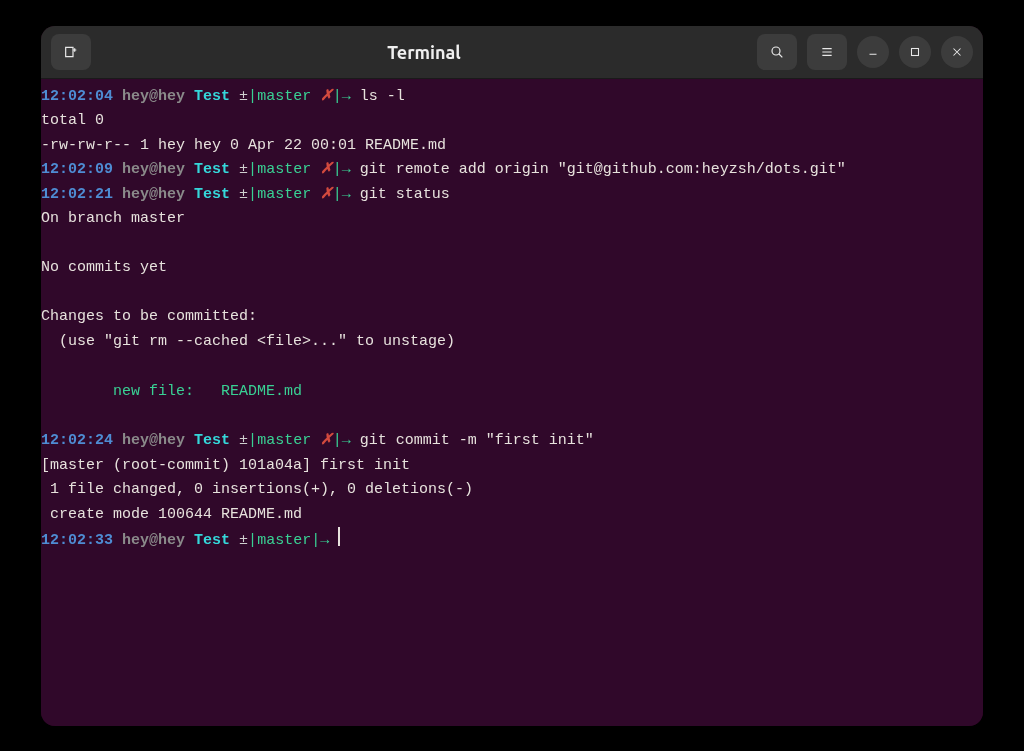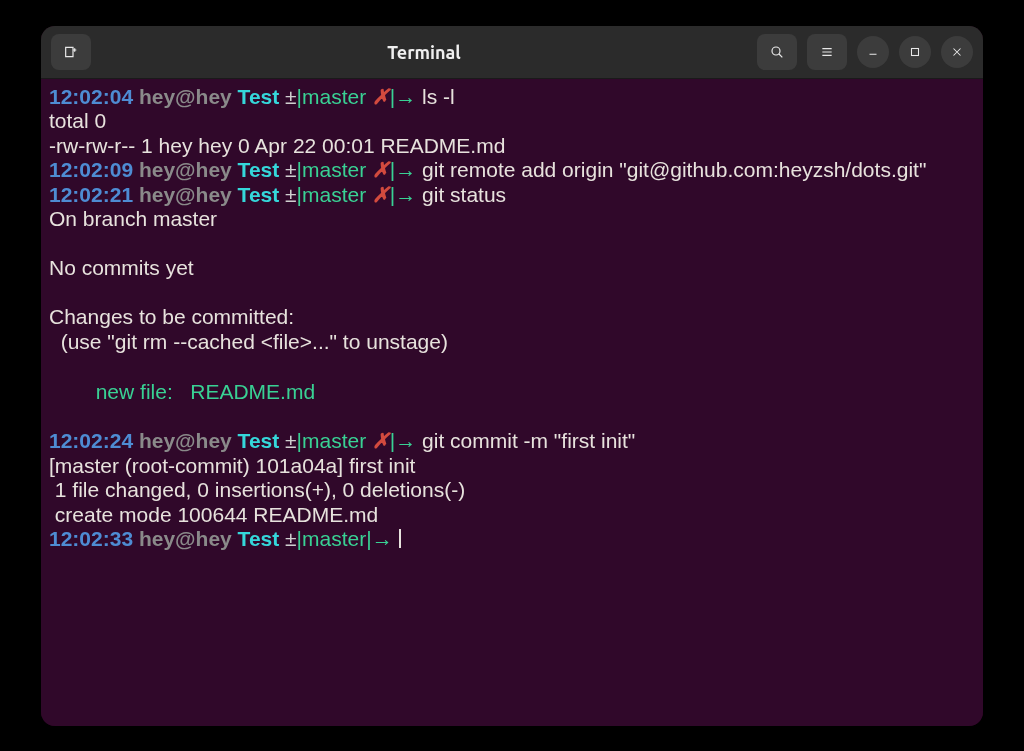--- a/index.html
+++ b/index.html
@@ -54,23 +54,23 @@
       flex: 1;
       text-align: center;
       font-weight: 700;
       font-size: 18px;
       color: #efefef;
     }
     .right-controls { display: flex; gap: 10px; align-items: center; }
     .terminal-body {
       flex: 1;
       background: #30082a;
-      padding: 6px 8px;
-      font-family: Liberation Sans, sans-serif;
-      font-size: 21px;
+      padding: 6px 0;
+      font-family: Liberation Mono, monospace;
+      font-size: 15px;
       line-height: 24.5px;
       color: #e7e2dd;
       white-space: pre-wrap;
       word-wrap: break-word;
       overflow: hidden;
     }
     .ts   { color: #4e8cd3; font-weight: bold; }
     .user { color: #8a8a8a; font-weight: bold; }
     .dir  { color: #35d7da; font-weight: bold; }
     .pm   { color: #cfcfcf; }

